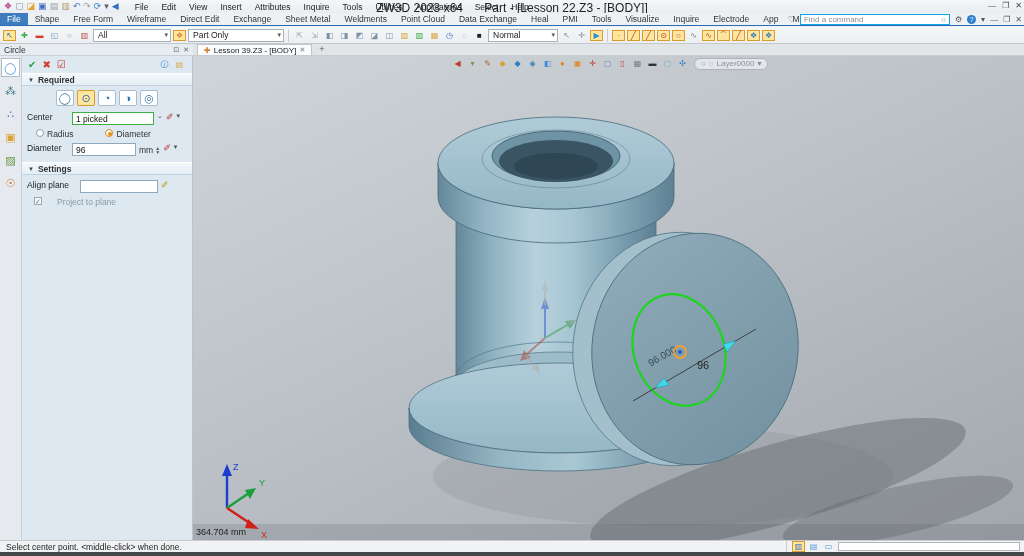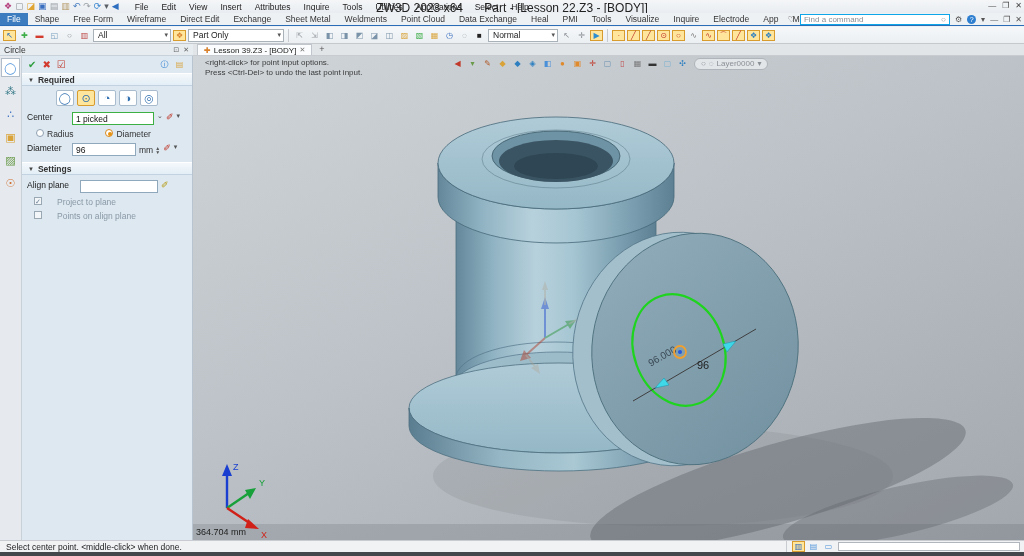--- a/index.html
+++ b/index.html
@@ -339,25 +339,20 @@
     <div class="row" style="margin-top:3px">
       <span class="lbl" style="width:50px">Align plane</span>
       <span class="inp" style="width:78px"></span>
       <span class="picker yellow">✐</span>
     </div>
     <div class="row">
       <span style="width:4px"></span>
       <span class="chk" data-checked="true"></span>
       <span class="gray-lbl">Project to plane</span>
     </div>
-    <div class="row">
-      <span style="width:4px"></span>
-      <span class="chk" data-checked="false"></span>
-      <span class="gray-lbl">Points on align plane</span>
-    </div>
   </div>
 
   <div class="viewport">
 
     <svg width="831" height="484" viewBox="0 0 831 484">
       <defs>
         <linearGradient id="gBody" x1="0" y1="0" x2="1" y2="0">
           <stop offset="0" stop-color="#64879a"></stop>
             <stop offset=".18" stop-color="#8fb2c2"></stop>
           <stop offset=".4" stop-color="#b7d1dc"></stop>
@@ -442,24 +437,20 @@
         <line x1="34" y1="452" x2="56" y2="437" stroke="#18a03a"></line>
         <polygon points="63,432 52,434 57,443" fill="#18a03a" stroke="none"></polygon>
         <line x1="34" y1="452" x2="58" y2="468" stroke="#d02018"></line>
         <polygon points="66,473 55,463 52,472" fill="#d02018" stroke="none"></polygon>
         <text x="40" y="414" font-size="9" fill="#1a3fd0" stroke="none">Z</text>
         <text x="66" y="430" font-size="9" fill="#18a03a" stroke="none">Y</text>
         <text x="68" y="482" font-size="9" fill="#d02018" stroke="none">X</text>
       </g>
     </svg>
 
-    <div class="hint">
-      <div>&lt;right-click&gt; for point input options.</div>
-      <div>Press &lt;Ctrl-Del&gt; to undo the last point input.</div>
-    </div>
 
     <div class="vp-toolbar">
       <span class="iconbar">
           <span class="it" style="color: rgb(192, 57, 43);">◀</span>
           <span class="it" style="color: rgb(106, 154, 74);">▾</span>
           <span class="it" style="color: rgb(176, 96, 48);">✎</span>
           <span class="it" style="color: rgb(217, 163, 58);">◆</span>
           <span class="it" style="color: rgb(46, 127, 192);">◆</span>
           <span class="it" style="color: rgb(46, 127, 192);">◈</span>
           <span class="it" style="color: rgb(74, 144, 217);">◧</span>

